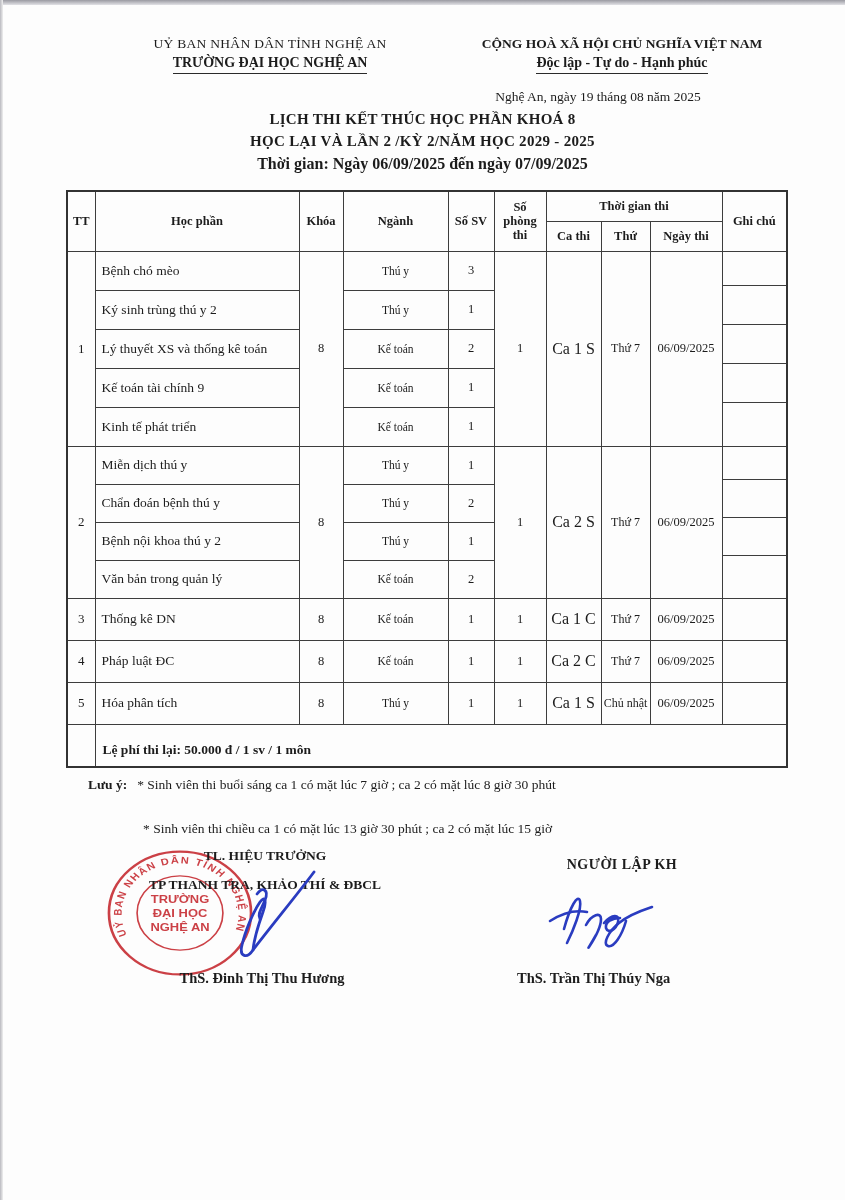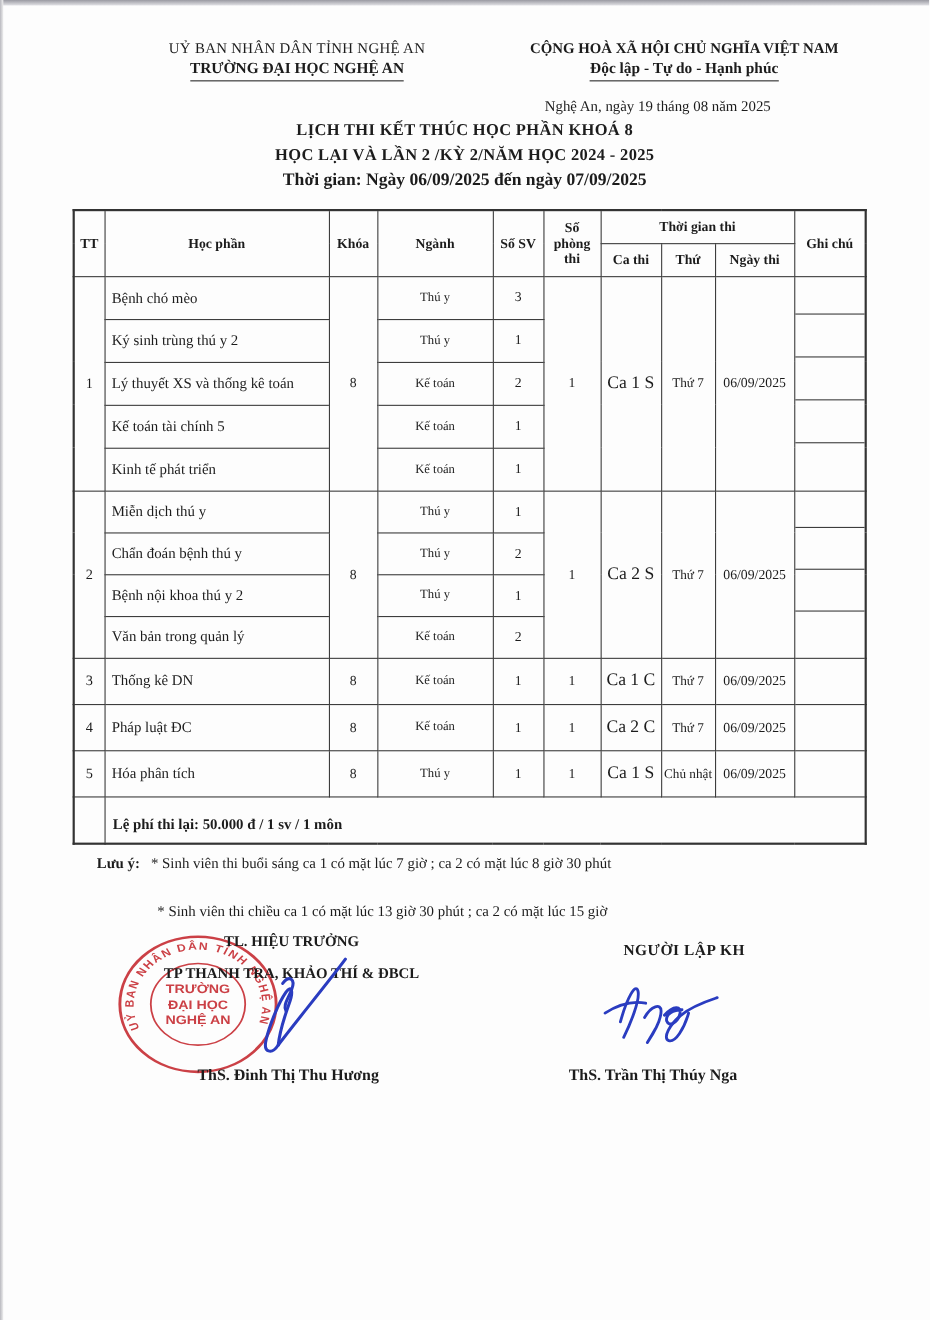--- a/index.html
+++ b/index.html
@@ -83,21 +83,21 @@
     <div class="l2"><span>TRƯỜNG ĐẠI HỌC NGHỆ AN</span></div>
   </div>
   <div class="org-right">
     <div class="l1">CỘNG HOÀ XÃ HỘI CHỦ NGHĨA VIỆT NAM</div>
     <div class="l2"><span>Độc lập - Tự do - Hạnh phúc</span></div>
   </div>
   <div class="date-line">Nghệ An, ngày 19 tháng 08 năm 2025</div>
 
   <div class="doc-title">
     <div class="t1">LỊCH THI KẾT THÚC HỌC PHẦN KHOÁ 8</div>
-    <div class="t2">HỌC LẠI VÀ LẦN 2 /KỲ 2/NĂM HỌC 2024 - 2025</div>
+    <div class="t2">HỌC LẠI VÀ LẦN 2 /KỲ 2/NĂM HỌC 2029 - 2025</div>
     <div class="t3">Thời gian: Ngày 06/09/2025 đến ngày 07/09/2025</div>
   </div>
 
   <div class="tbl-wrap">
     <table class="sched" id="sched-table">
         <colgroup>
           <col style="width: 28px;">
           <col style="width: 204px;">
           <col style="width: 44px;">
           <col style="width: 105px;">
@@ -147,21 +147,21 @@
             <td class="c-course">Ký sinh trùng thú y 2</td>
             <td class="c-nganh">Thú y</td>
             <td class="c-sv">1</td>
           </tr>
           <tr style="height: 39px;">
             <td class="c-course">Lý thuyết XS và thống kê toán</td>
             <td class="c-nganh">Kế toán</td>
             <td class="c-sv">2</td>
           </tr>
           <tr style="height: 39px;">
-            <td class="c-course">Kế toán tài chính 5</td>
+            <td class="c-course">Kế toán tài chính 9</td>
             <td class="c-nganh">Kế toán</td>
             <td class="c-sv">1</td>
           </tr>
           <tr style="height: 39px;">
             <td class="c-course">Kinh tế phát triển</td>
             <td class="c-nganh">Kế toán</td>
             <td class="c-sv">1</td>
           </tr>
           <tr style="height: 38px;">
             <td rowspan="4" class="c-tt">2</td>

